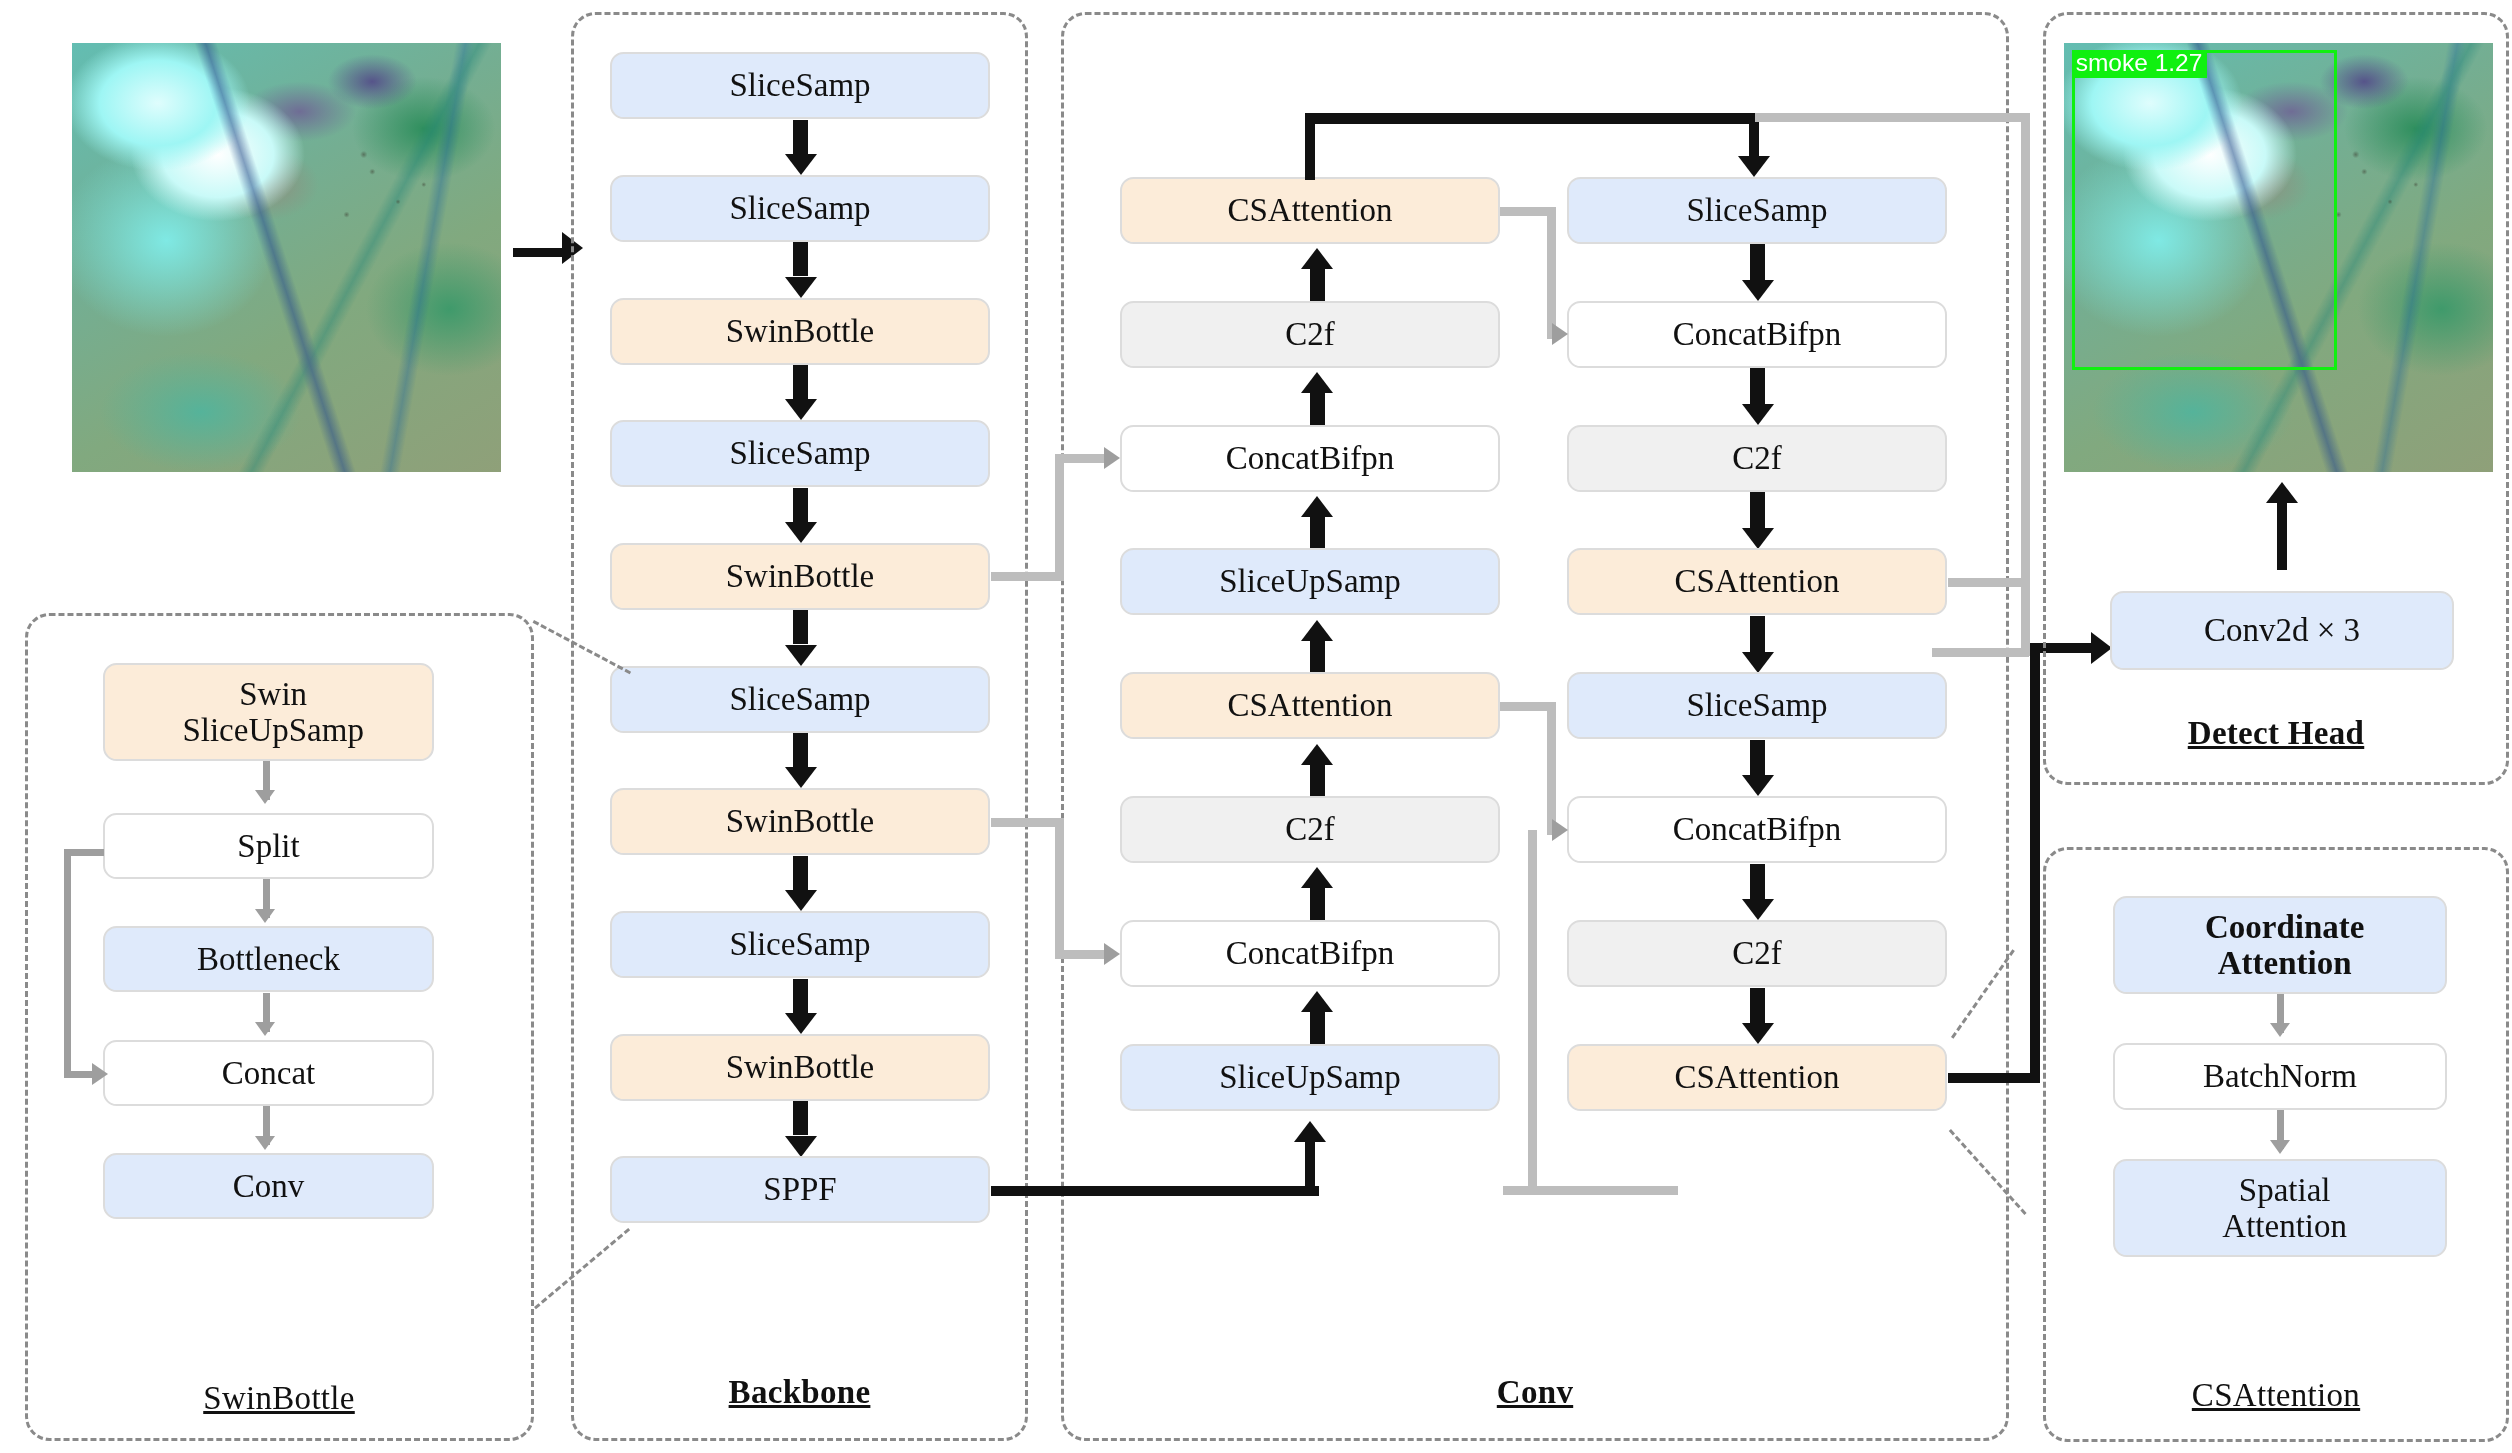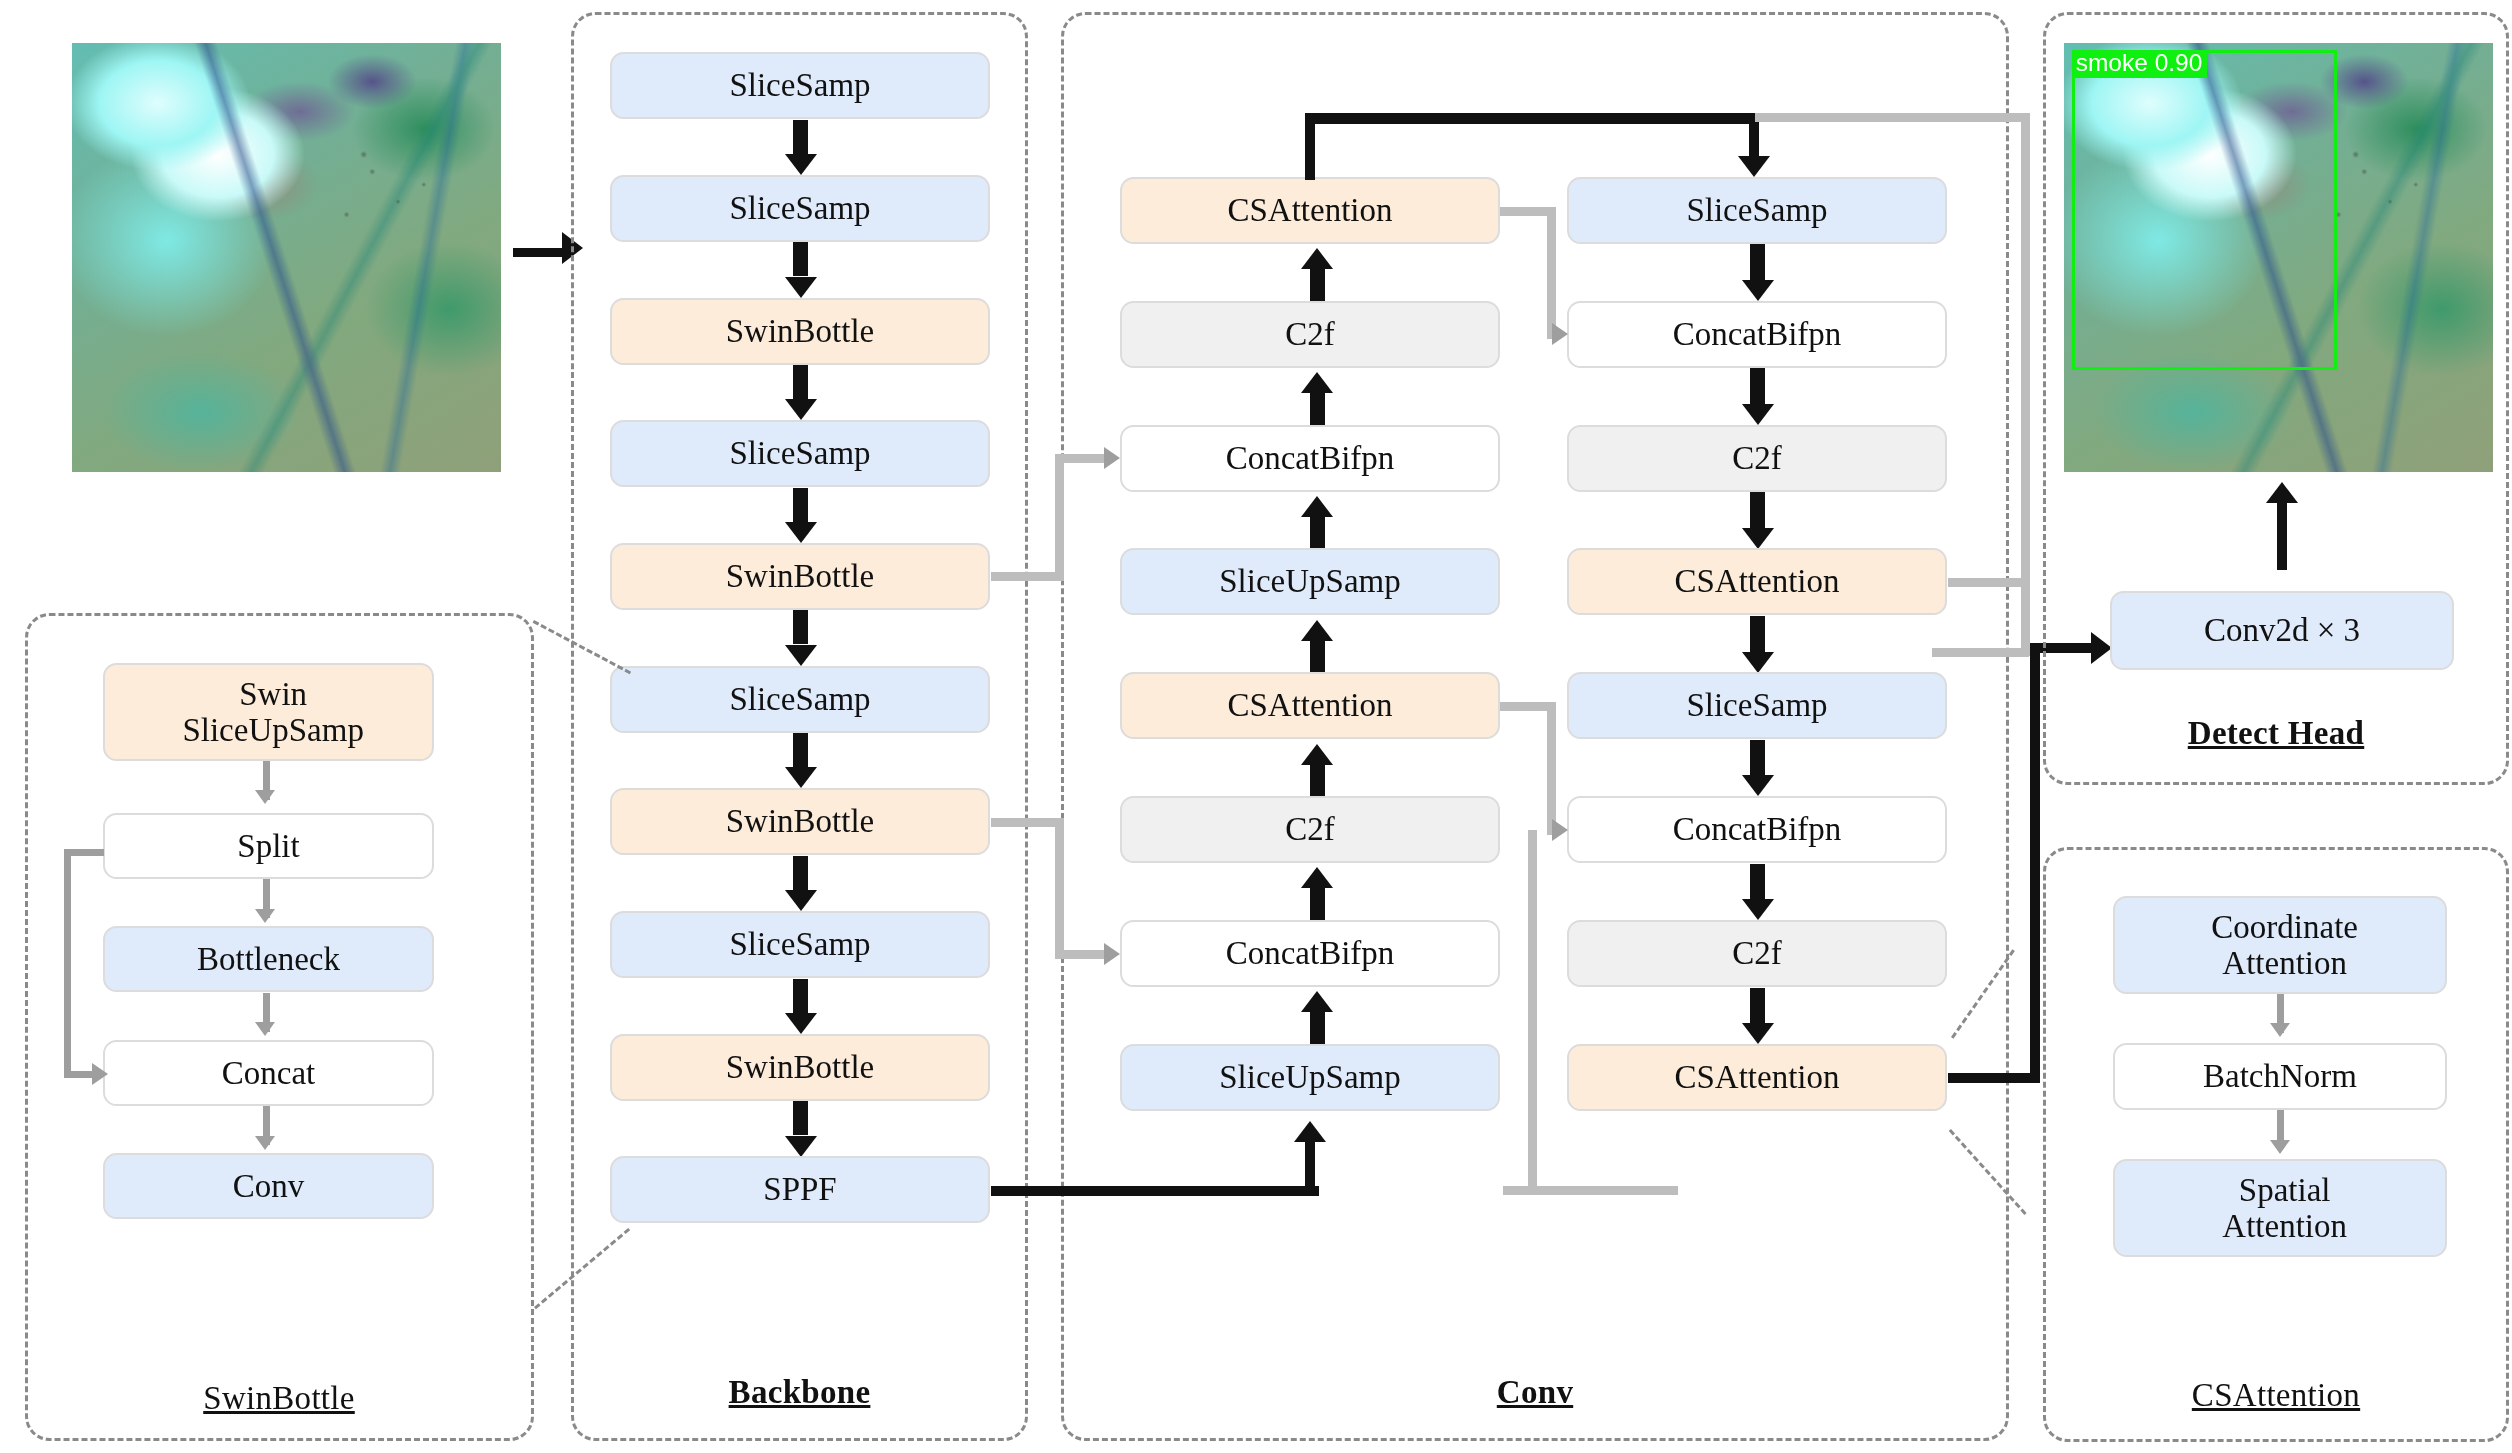--- a/index.html
+++ b/index.html
@@ -286,21 +286,21 @@
 
 <div class="ln" style="left:2277px;top:503px;width:9.8px;height:67px;"></div>
 <div class="arrow up-blk" style="left:2266px;top:482px;"></div>
 
 <div class="sat" style="left:2064px;top:43px;width:429px;height:429px;">
   <div class="base"></div>
   <div class="veins"></div>
   <div class="speck"></div>
 </div>
 <div class="bbox" style="left:2072px;top:50px;width:265px;height:320px;"></div>
-<div class="bbox-label" style="left:2072px;top:50px;">smoke 0.90</div>
+<div class="bbox-label" style="left:2072px;top:50px;">smoke 1.27</div>
 
 <div class="group" style="left:24.5px;top:613px;width:509px;height:828px;"></div>
 <div class="group-label" style="left:24.5px;top:1380px;width:509px;">SwinBottle</div>
 
 <div class="ln gray" style="left:534px;top:620px;width:3.7px;height:0;border-top:3.1px dashed #8a8a8a;transform:rotate(28deg);transform-origin:left top;width:110px;background:none;"></div>
 <div class="ln gray" style="left:534px;top:1307px;width:123px;height:0;border-top:3.1px dashed #8a8a8a;transform:rotate(-40deg);transform-origin:left top;background:none;"></div>
 
 <div class="node orange two-line" style="left:103px;top:663px;width:331px;height:98px;flex-direction:column;">
   <span>Swin</span>
   <span>SliceUpSamp</span>
@@ -334,21 +334,21 @@
 <div class="ln gray" style="left:64px;top:849px;width:6.7px;height:228px;background:#9e9e9e;"></div>
 <div class="ln gray" style="left:64px;top:1071px;width:29.4px;height:6.7px;background:#9e9e9e;"></div>
 <div class="arrow right-gry" style="left:92px;top:1063px;"></div>
 
 <div class="group" style="left:2043px;top:847px;width:466px;height:595px;"></div>
 <div class="group-label" style="left:2043px;top:1377px;width:466px;">CSAttention</div>
 
 <div class="ln gray" style="left:1951px;top:1037px;width:107px;height:0;border-top:3.1px dashed #8a8a8a;transform:rotate(-55deg);transform-origin:left top;background:none;"></div>
 <div class="ln gray" style="left:1951px;top:1129px;width:113px;height:0;border-top:3.1px dashed #8a8a8a;transform:rotate(48deg);transform-origin:left top;background:none;"></div>
 
-<div class="node blue two-line" style="left:2113px;top:896px;width:334px;height:98px;flex-direction:column;">
+<div class="node blue two-line" style="left:2113px;top:896px;width:334px;height:98px;flex-direction:column;font-weight:bold;">
   <span>Coordinate</span>
   <span>Attention</span>
 </div>
 <div class="ln gray" style="left:2277px;top:994px;width:6.7px;height:39px;background:#9e9e9e;"></div>
 <div class="arrow down-gry" style="left:2270px;top:1023px;"></div>
 
 <div class="node white" style="left:2113px;top:1043px;width:334px;height:67px;">
     <span>BatchNorm</span>
   </div>
 <div class="ln gray" style="left:2277px;top:1110px;width:6.7px;height:39px;background:#9e9e9e;"></div>

